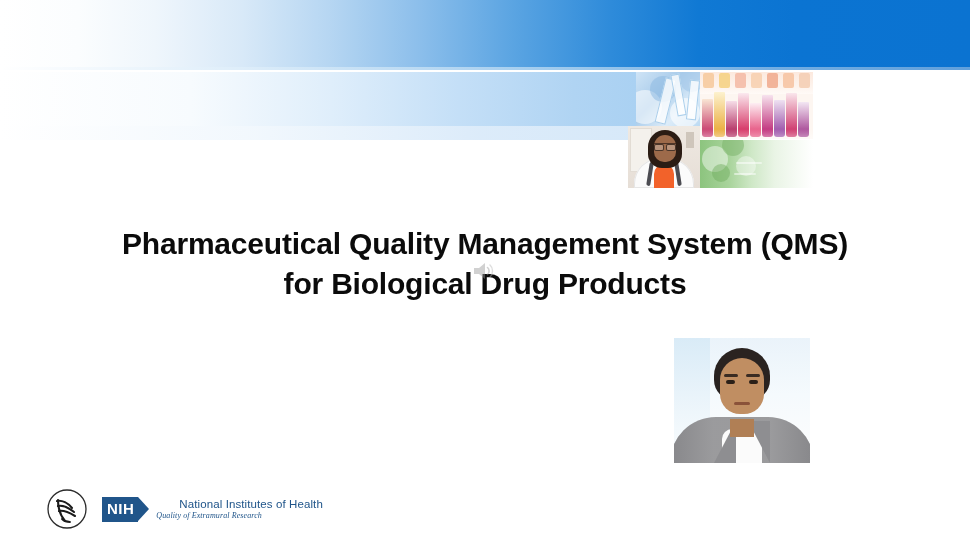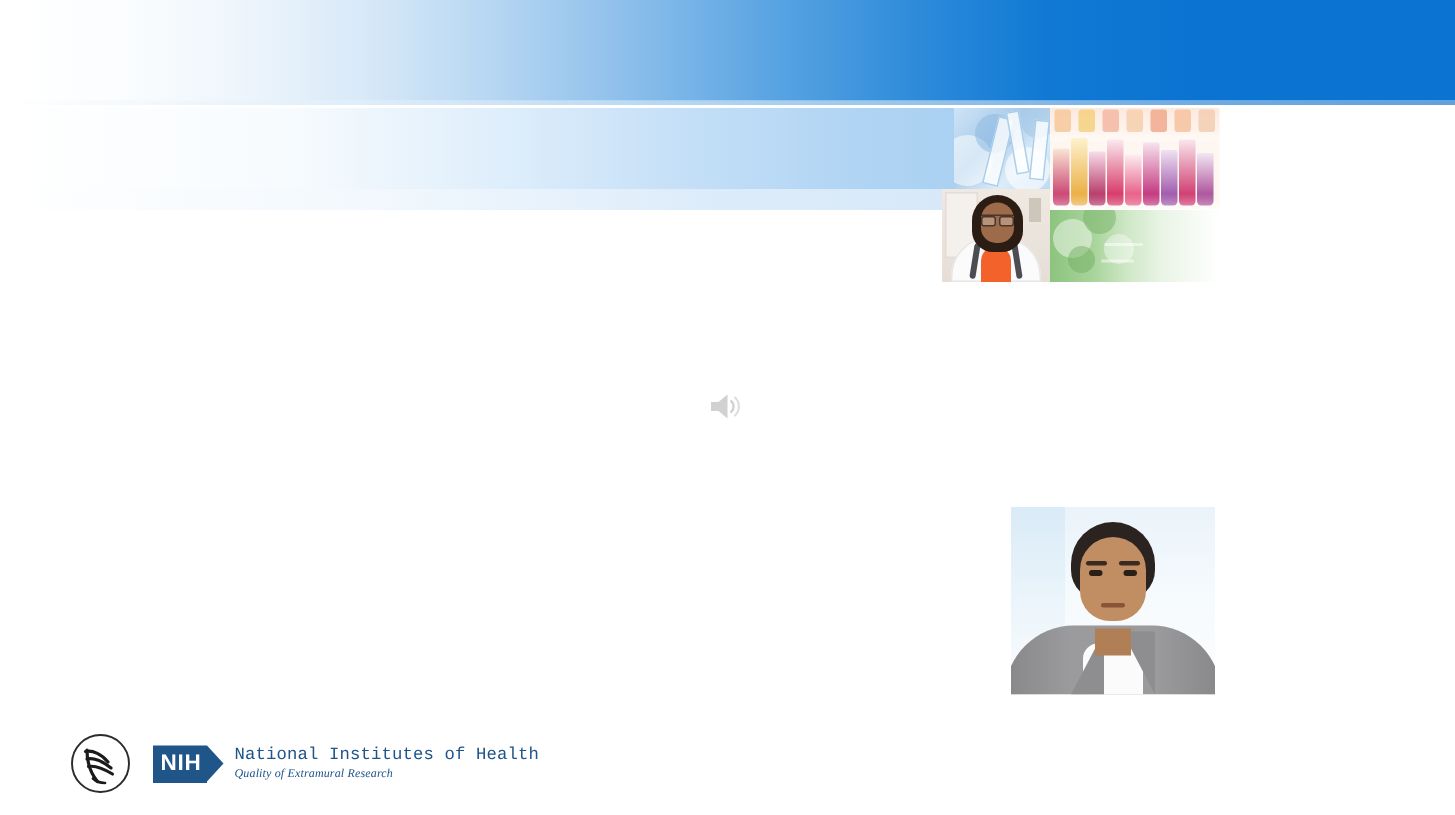--- a/index.html
+++ b/index.html
@@ -438,25 +438,26 @@
     border-width: 12.5px 0 12.5px 11px;
     border-color: transparent transparent transparent #20558a;
   }
   .nih-text {
     display: flex;
     flex-direction: column;
     justify-content: center;
     line-height: 1.05;
   }
   .nih-title {
-    font-family: Liberation Mono, monospace;
+    font-family: Liberation Sans, sans-serif;
     font-size: 11.5px;
     font-weight: normal;
     color: #20558a;
     letter-spacing: 0.1px;
+    margin-left: 23px;
   }
   .nih-sub {
     font-family: "Liberation Serif", serif;
     font-style: italic;
     font-size: 8px;
     color: #20558a;
     letter-spacing: 0.1px;
     margin-top: 2px;
   }
 </style>
@@ -521,20 +522,22 @@
       <div class="gblob g2"></div>
       <div class="gblob g3"></div>
       <div class="gblob g4"></div>
       <div class="gline l1"></div>
       <div class="gline l2"></div>
     </div>
 
   </div>
 
   <div class="title-block">
+    <div class="title-line">Pharmaceutical Quality Management System (QMS)</div>
+    <div class="title-line">for Biological Drug Products</div>
   </div>
 
   <div class="speaker-icon">
     <svg viewBox="0 0 22 20" width="22" height="20" aria-hidden="true">
       <path d="M2 7 L7 7 L13 2 L13 18 L7 13 L2 13 Z" fill="#9a9a9a"></path>
       <path d="M15.5 6.5 C17.6 8.2 17.6 11.8 15.5 13.5" stroke="#9a9a9a" stroke-width="1.6" fill="none" stroke-linecap="round"></path>
       <path d="M18 4 C21.4 7 21.4 13 18 16" stroke="#b5b5b5" stroke-width="1.4" fill="none" stroke-linecap="round"></path>
     </svg>
   </div>
 

